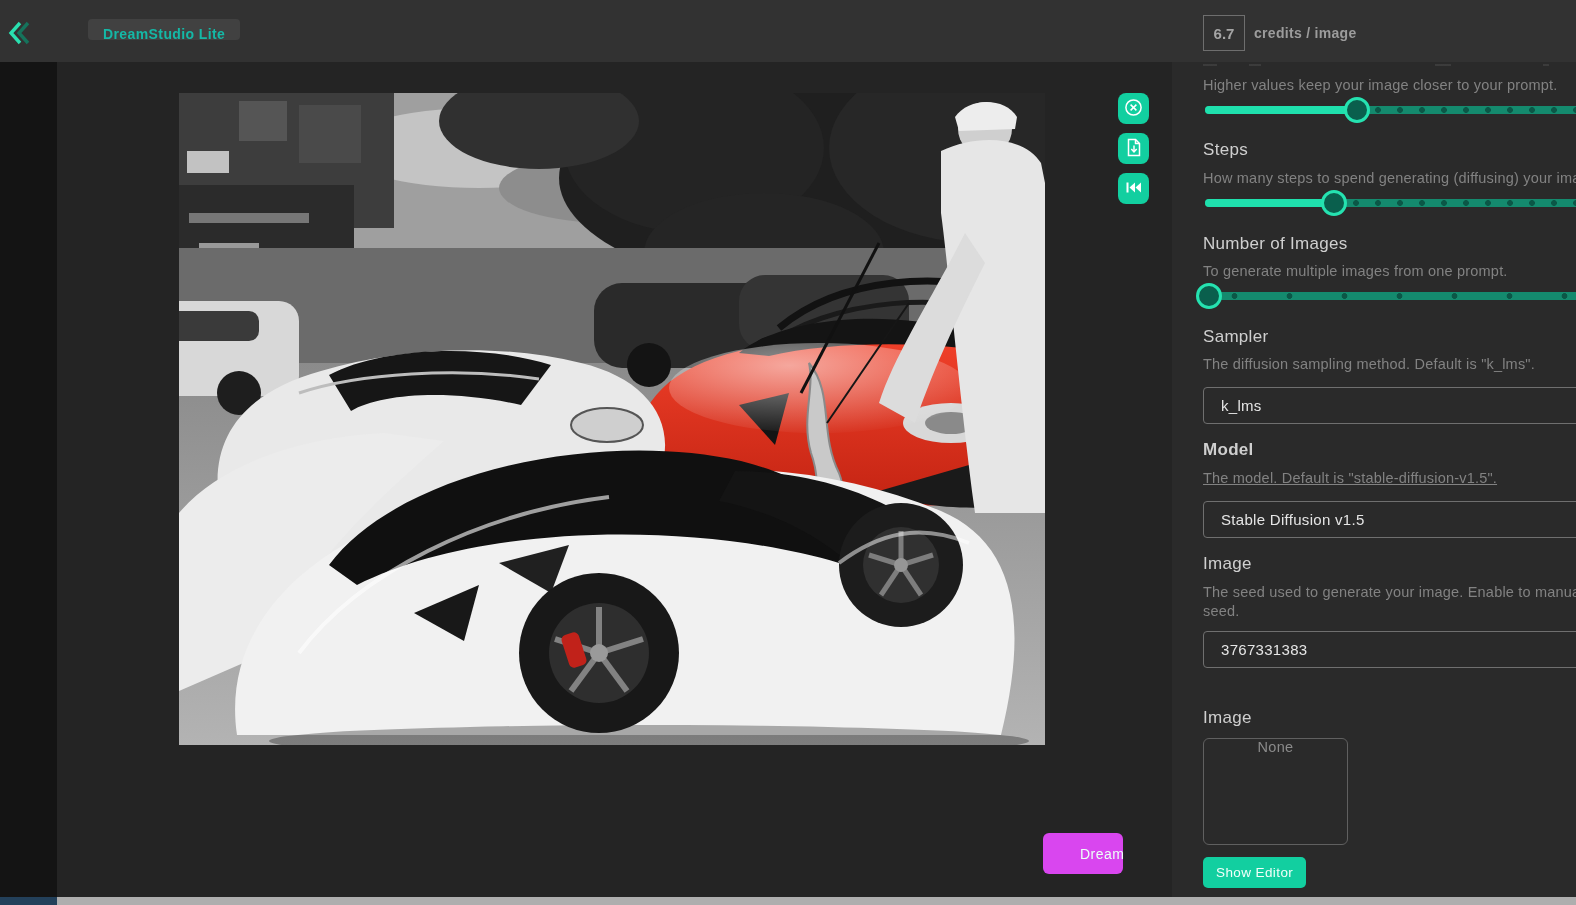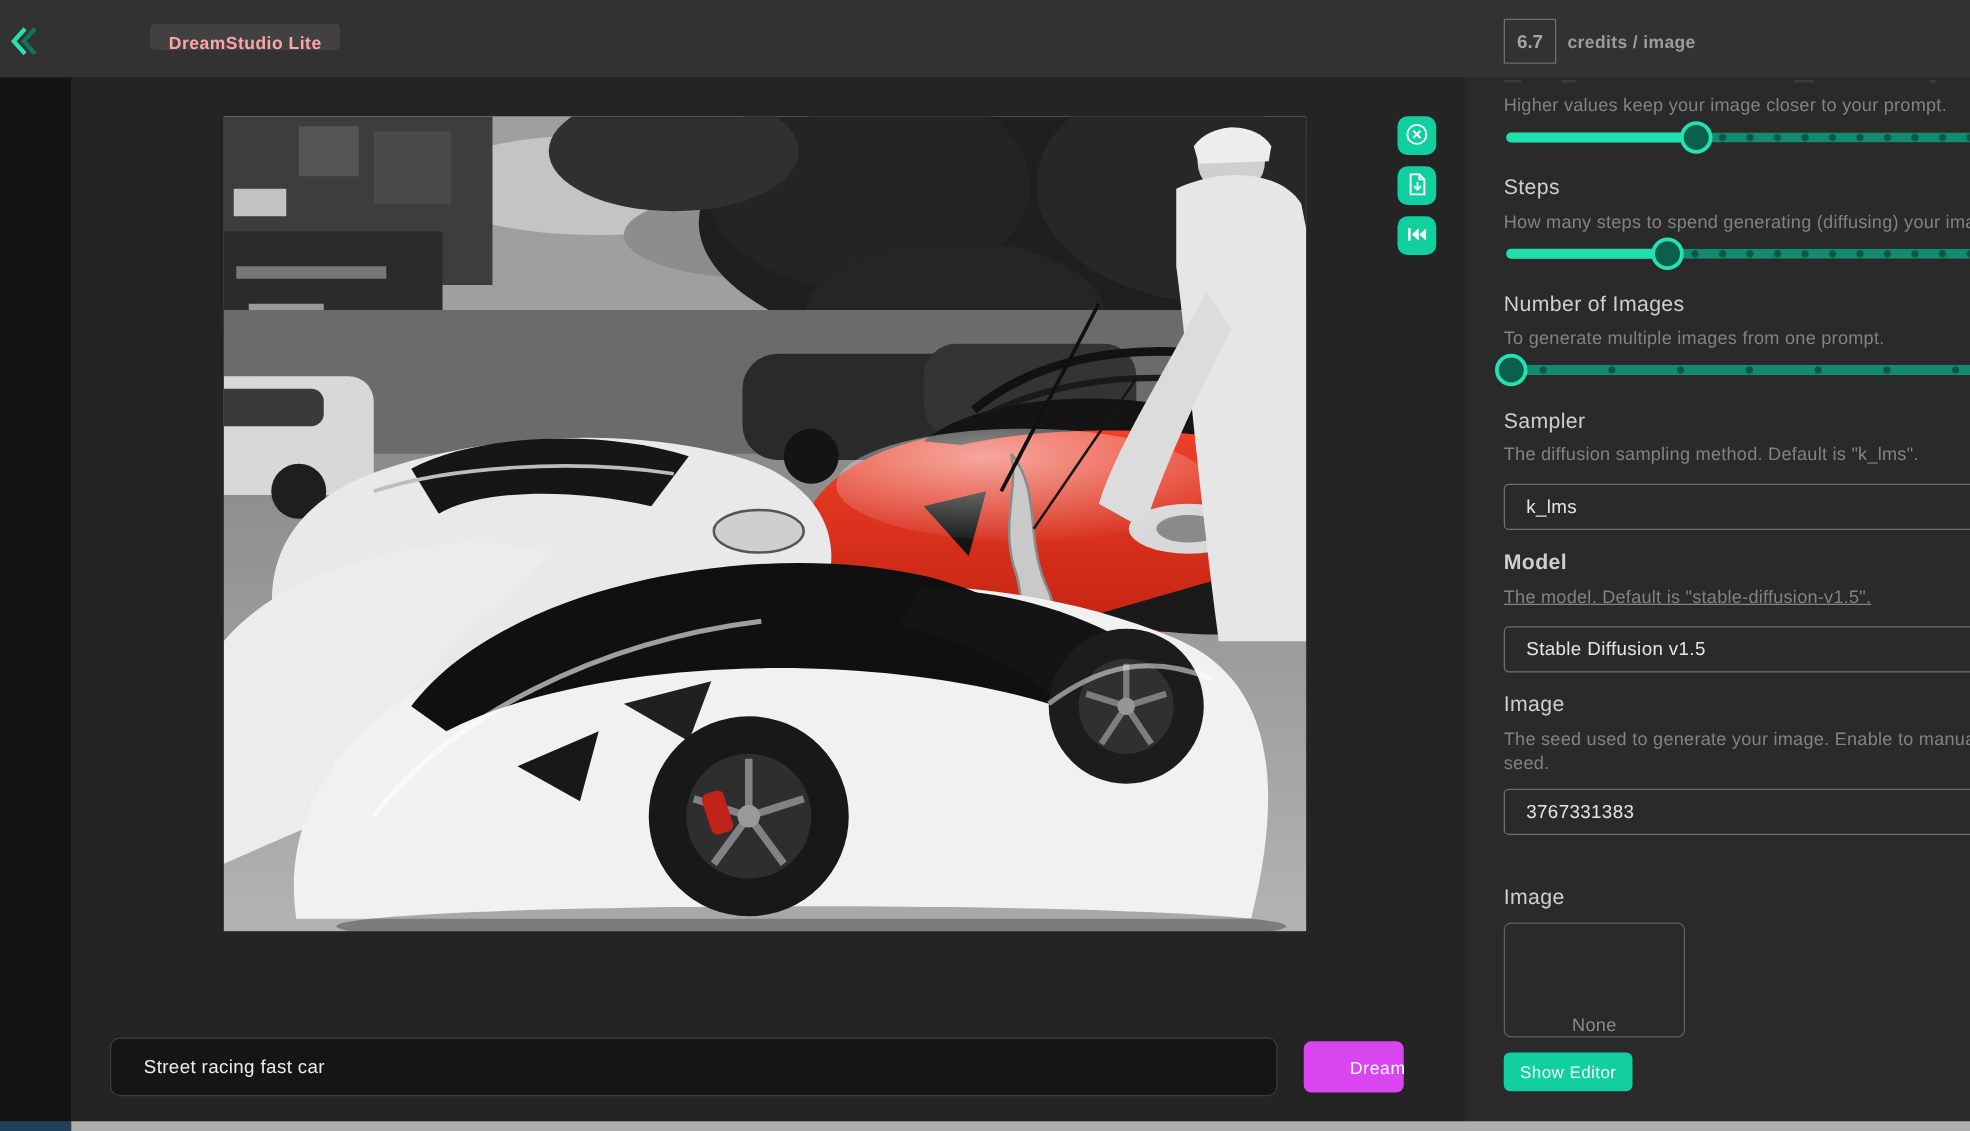--- a/index.html
+++ b/index.html
@@ -4,22 +4,22 @@
 <style>
   * { box-sizing: border-box; margin: 0; padding: 0; }
   html,body { width:1576px; height:905px; overflow:hidden; background:#232323;
               font-family:"Liberation Sans", sans-serif; }
   .stage { position:relative; width:1576px; height:905px; background:#232323; }
 
   
   .topbar { position:absolute; left:0; top:0; width:1576px; height:62px; background:#323232; }
   .collapse-btn { position:absolute; left:7px; top:20px; width:28px; height:26px; cursor:pointer; background:none; border:none; }
   .app-badge { position:absolute; left:88px; top:19px; height:21px; line-height:31px;
-               background:#414141; border-radius:4px; padding:0 15px; color:#fca5a5;
-               font-weight:bold; font-size:14px; letter-spacing:.4px; border:none; cursor:pointer;margin-left:32px; }
+               background:#414141; border-radius:4px; padding:0 15px; color:#14b8a6;
+               font-weight:bold; font-size:14px; letter-spacing:.4px; border:none; cursor:pointer; }
   .credits { position:absolute; left:1203px; top:15px; display:flex; align-items:center;font-weight:bold; }
   .credits-box { width:42px; height:36px; border:1px solid #6e6e6e; color:#a5a5a5;
                  font-size:15px; display:flex; align-items:center; justify-content:center; background:transparent; }
   .credits-label { color:#9c9c9c; font-size:14px; margin-left:9px; letter-spacing:.3px; }
 
   
   .left-strip { position:absolute; left:0; top:62px; width:57px; height:835px; background:#141414; }
 
   
   .main { position:absolute; left:57px; top:62px; width:1115px; height:835px; background:#242424; }
@@ -55,22 +55,22 @@
   .slider .fill { position:absolute; left:0; top:9px; height:8px; border-radius:4px; background:#1fe0ad; }
   .slider .thumb { position:absolute; top:0; width:26px; height:26px; border-radius:50%;
                    background:#0a5f4d; border:3px solid #25e2b0; }
 
   .selectbox, .textbox { width:420px; height:37px; border:1px solid #6f6f6f; border-radius:4px;
                          background:transparent; color:#e5e5e5; font-size:15px; letter-spacing:.3px;
                          display:flex; align-items:center; padding:0 17px;
                          font-family:"Liberation Sans", sans-serif; cursor:pointer; }
   input.textbox { cursor:text; }
 
-  .image-dropbox { width:145px; height:92px; border:1px solid #606060; border-radius:6px;
-                   display:flex; align-items:flex-end; justify-content:center; cursor:pointer; }
+  .image-dropbox { width:145px; height:107px; border:1px solid #606060; border-radius:6px;
+                   display:flex; align-items:flex-start; justify-content:center; cursor:pointer; }
   .dropbox-label { color:#8a8a8a; font-size:14.5px; letter-spacing:.3px; }
   .show-editor-btn { margin-top:12px; height:31px; padding:0 13px; background:#12cfa0; border:none;
                      border-radius:5px; color:#f2fffa; font-size:13.5px; letter-spacing:.4px; cursor:pointer; }
 
   
   .hscrollbar { position:absolute; left:0; top:897px; width:1576px; height:8px; background:#1b1b1b; }
   .hscrollbar .corner { position:absolute; left:0; top:0; width:57px; height:8px; background:#23405a; }
   .hscrollbar .thumb-bar { position:absolute; left:57px; top:0; width:1519px; height:8px; background:#aeaeae; }
 
   
@@ -256,21 +256,20 @@
           <svg width="15" height="11" viewBox="0 0 15 11">
             <rect x="0.5" y="0.5" width="2" height="10" fill="#ffffff"></rect>
             <path d="M9 0.5 L3.5 5.5 L9 10.5 Z" fill="#ffffff"></path>
             <path d="M15 0.5 L9.5 5.5 L15 10.5 Z" fill="#ffffff"></path>
           </svg>
         </span>
       </button>
     </div>
 
     <div class="prompt-row">
-      <input class="prompt-input" type="text" value="Street racing fast car" style="">
       <button class="dream-btn">Dream</button>
     </div>
   </div>
 
   <div class="sidebar">
 
     <div class="clip-sliver"></div>
 
     
     <div class="desc m-desc1">Higher values keep your image closer to your prompt.</div>

